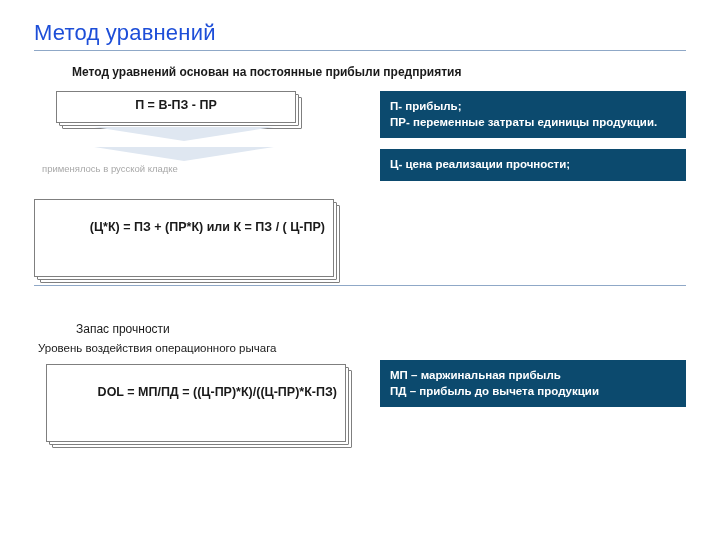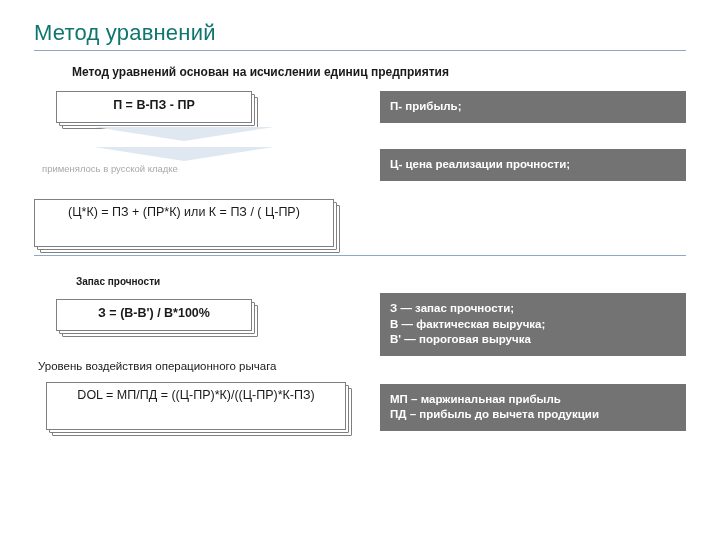--- a/index.html
+++ b/index.html
@@ -6,85 +6,86 @@
   body{
     width:720px;height:540px;
     font-family:"Segoe UI",Tahoma,Arial,sans-serif;
     background:#fff;
     color:#1a1a1a;
     position:relative;
   }
   .slide{padding:14px 34px 0 34px}
   h1{
     font-size:22px;font-weight:400;
-    color:#0f766e;letter-spacing:.2px;
+    color:#1d4ed8;letter-spacing:.2px;
     margin:6px 0 4px 0;
   }
   .rule{height:1px;background:#8fa8c7}
   .intro{font-size:12px;font-weight:700;margin:14px 0 6px 38px}
   .row{display:flex;align-items:flex-start}
   .left{width:320px;position:relative;min-height:50px}
   .right{flex:1;margin-left:26px}
   
-  .stack{position:relative;width:196px;margin:6px 0 2px 22px}
+  .stack{position:relative;width:240px;margin:6px 0 2px 22px}
   .stack .sh{position:absolute;background:#fff;border:1px solid #7f7f7f;border-radius:1px;
     box-shadow:0 0 0 rgba(0,0,0,0)}
   .stack .s3{left:6px;top:6px;right:-6px;bottom:-6px}
   .stack .s2{left:3px;top:3px;right:-3px;bottom:-3px}
   .stack .top{position:relative;background:#fff;border:1px solid #7f7f7f;
     text-align:center;font-size:12.5px;font-weight:700;
     padding:6px 4px;min-height:18px}
-  .stack.tall .top{min-height:36px;text-align:center;padding:5px 8px;font-weight:400;font-size:12.5px;line-height:1.25}
+  .stack.tall .top{min-height:36px;text-align:right;padding:20px 8px;font-weight:700;font-size:12.5px;line-height:1.25}
   .stack.tall{width:300px;margin-left:0}
   
   .defs{
-    background:#737373;color:#fff;
+    background:#0c4a6e;color:#fff;
     font-size:11.5px;font-weight:700;
     padding:8px 10px;line-height:1.35;
     margin-top:6px;
   }
   .defs span{display:block}
   
   .tri{
     width:0;height:0;margin:4px auto 2px auto;
     border-left:90px solid transparent;
     border-right:90px solid transparent;
     border-top:14px solid #dfe7f1;
     position:relative;left:-10px;
   }
   .ghost{
     position:absolute;font-size:9.5px;color:#a8a8a8;
     left:8px;top:50%;transform:translateY(-50%);white-space:nowrap;
     pointer-events:none;font-weight:400
   }
-  .subhead{font-size:10px;font-weight:700;margin:20px 0 6px 42px}
+  .subhead{font-size:12px;font-weight:400;margin:36px 0 6px 42px}
   .lev{font-size:11.5px;font-weight:400;margin:4px 0 4px 4px}
   .rule2{height:1px;background:#8fa8c7;margin-top:6px}
 </style>
 </head>
 <body>
 
 <div class="slide">
   <h1>Метод уравнений</h1>
   <div class="rule"></div>
 
-  <div class="intro">Метод уравнений основан на исчислении единиц предприятия</div>
+  <div class="intro">Метод уравнений основан на постоянные прибыли предприятия</div>
 
   <div class="row">
     <div class="left">
       <div class="stack">
         <div class="sh s3"></div>
           <div class="sh s2"></div>
         <div class="top">П = В-ПЗ - ПР</div>
       </div>
       <div class="tri"></div>
     </div>
     <div class="right">
       <div class="defs">
         <span>П- прибыль;</span>
+        <span>ПР- переменные затраты единицы продукции.</span>
       </div>
     </div>
   </div>
 
   <div class="row">
     <div class="left" style="position:relative">
       <span class="ghost">применялось в русской кладке</span>
       <div class="tri"></div>
     </div>
     <div class="right">
@@ -101,47 +102,31 @@
           <div class="sh s2"></div>
         <div class="top">(Ц*К) = ПЗ + (ПР*К) или К = ПЗ / ( Ц-ПР)</div>
       </div>
     </div>
     <div class="right"></div>
   </div>
 
   <div class="rule2"></div>
 
   <div class="subhead">Запас прочности</div>
-  <div class="row">
-    <div class="left">
-      <div class="stack">
-        <div class="sh s3"></div>
-          <div class="sh s2"></div>
-        <div class="top">З = (В-В') / В*100%</div>
-      </div>
-    </div>
-    <div class="right">
-      <div class="defs" style="margin-top:0">
-        <span>З — запас прочности;</span>
-        <span>В — фактическая выручка;</span>
-        <span>В' — пороговая выручка</span>
-      </div>
-    </div>
-  </div>
 
   <div class="lev">Уровень воздействия операционного рычага</div>
   <div class="row">
     <div class="left">
       <div class="stack tall" style="margin-left:12px">
         <div class="sh s3"></div>
           <div class="sh s2"></div>
         <div class="top">DOL = МП/ПД = ((Ц-ПР)*К)/((Ц-ПР)*К-ПЗ)</div>
       </div>
     </div>
     <div class="right">
-      <div class="defs" style="margin-top:8px">
+      <div class="defs" style="margin-top:2px">
         <span>МП – маржинальная прибыль</span>
         <span>ПД – прибыль до вычета продукции</span>
       </div>
     </div>
   </div>
 
 </div>
 
 </body></html>

